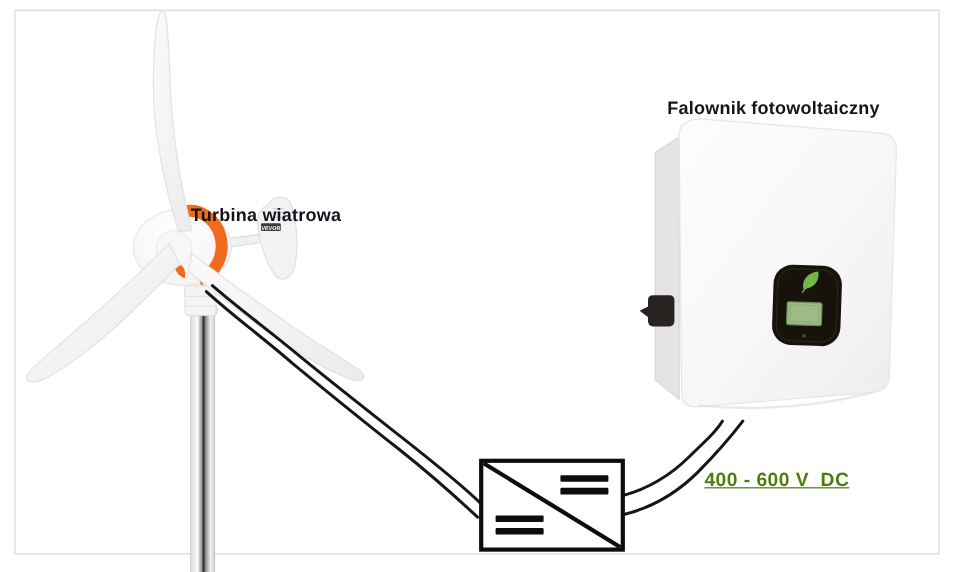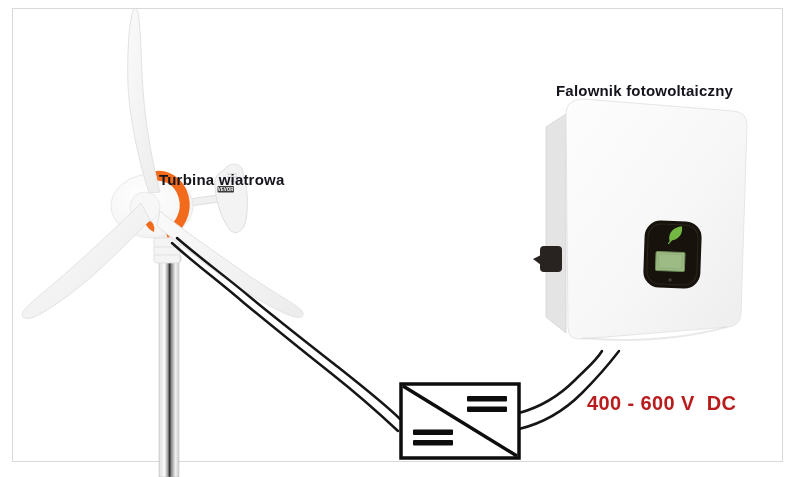--- a/index.html
+++ b/index.html
@@ -13,22 +13,23 @@
   }
   svg.scene{position:absolute;left:0;top:0;}
   .lbl{
     position:absolute;color:#14141d;font-weight:700;font-size:14px;
     letter-spacing:.2px;white-space:pre;
   }
   .lbl-turbine{left:159px;top:140px;font-size:15px;margin-top:31px;}
   .lbl-inverter{left:556px;top:82px;font-size:15px;}
   .lbl-converter{left:386px;top:359px;}
   .lbl-voltage{
-    left:587px;top:392px;font-weight:600;font-size:20px;color:#b91c1c;
+    left:587px;top:392px;font-weight:600;font-size:16px;color:#4d7c0f;
     letter-spacing:.4px;
+    text-decoration:underline;
   }
 </style>
 </head>
 <body>
 
 <div class="canvas">
 
   <div class="frame"></div>
 
   <svg class="scene" width="800" height="477" viewBox="0 0 800 477">

